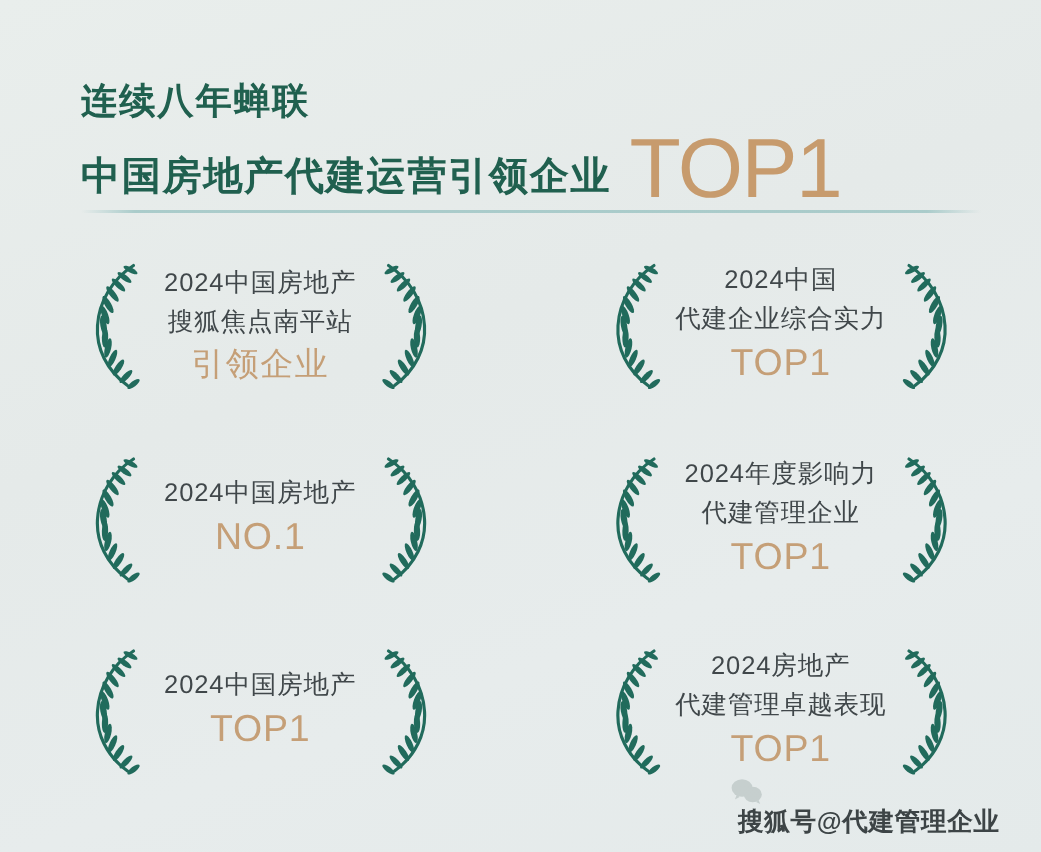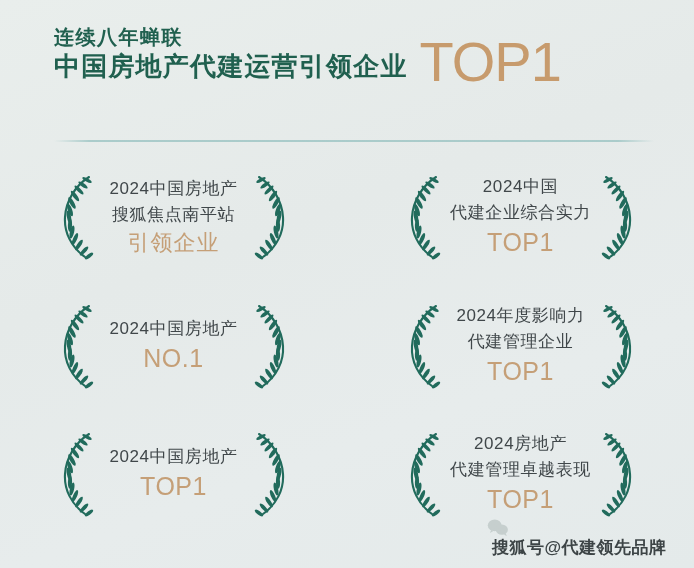--- a/index.html
+++ b/index.html
@@ -37,33 +37,34 @@
     display: flex;
     align-items: flex-end;
     justify-content: flex-start;
   }
   .header-lines {
     display: flex;
     flex-direction: column;
     line-height: 1.16;
   }
   .title-line1 {
-    font-size: 20px;
+    font-size: 24px;
     font-weight: 700;
     color: #20604f;
     letter-spacing: 1.5px;
     white-space: nowrap;
+    margin-top: 28px;
   }
   .title-line2 {
     font-size: 26px;
     font-weight: 700;
     color: #20604f;
     letter-spacing: 1.2px;
     white-space: nowrap;
-    margin-top: 2px;
+    margin-top: 20px;
   }
   .title-top1 {
     font-size: 56px;
     font-weight: 400;
     color: #c79b6d;
     letter-spacing: -1px;
     line-height: 0.92;
     margin-left: 12px;
     margin-bottom: -6px;
     white-space: nowrap;
@@ -808,16 +809,16 @@
   <div class="wm-wechat">
     <svg class="wechat-icon" viewBox="0 0 24 20">
       <ellipse cx="8.4" cy="7.6" rx="7.6" ry="6.4" fill="#8b9b98"></ellipse>
       <path d="M4.6 12.4 L3.2 16 L6.6 14.2 Z" fill="#8b9b98"></path>
       <ellipse cx="16.2" cy="12.4" rx="6.6" ry="5.6" fill="#8b9b98"></ellipse>
       <path d="M20.4 16.4 L21.6 19.2 L18.6 17.8 Z" fill="#8b9b98"></path>
     </svg>
   </div>
 
   <div class="wm-sohu">
-    <div class="wm-sohu-text">搜狐号@代建领先品牌</div>
+    <div class="wm-sohu-text">搜狐号@代建管理企业</div>
   </div>
 
 </div>
 
 </body></html>

